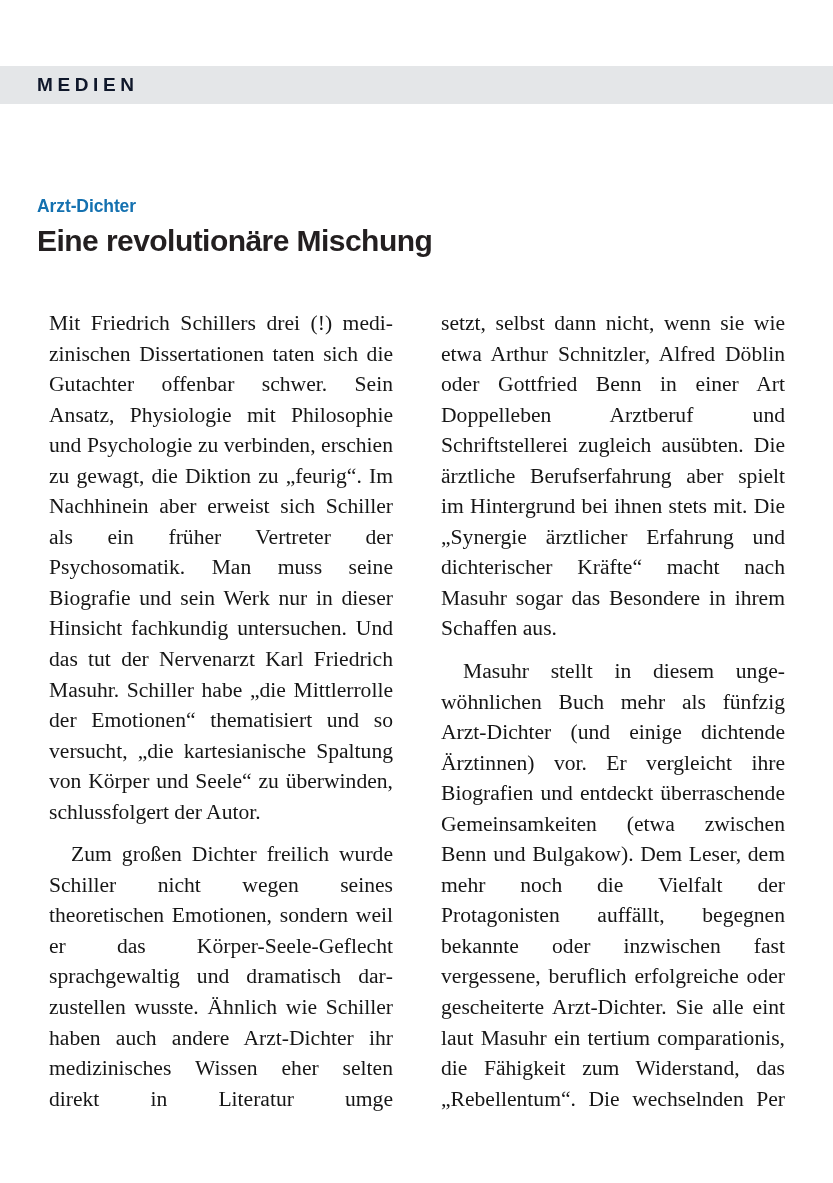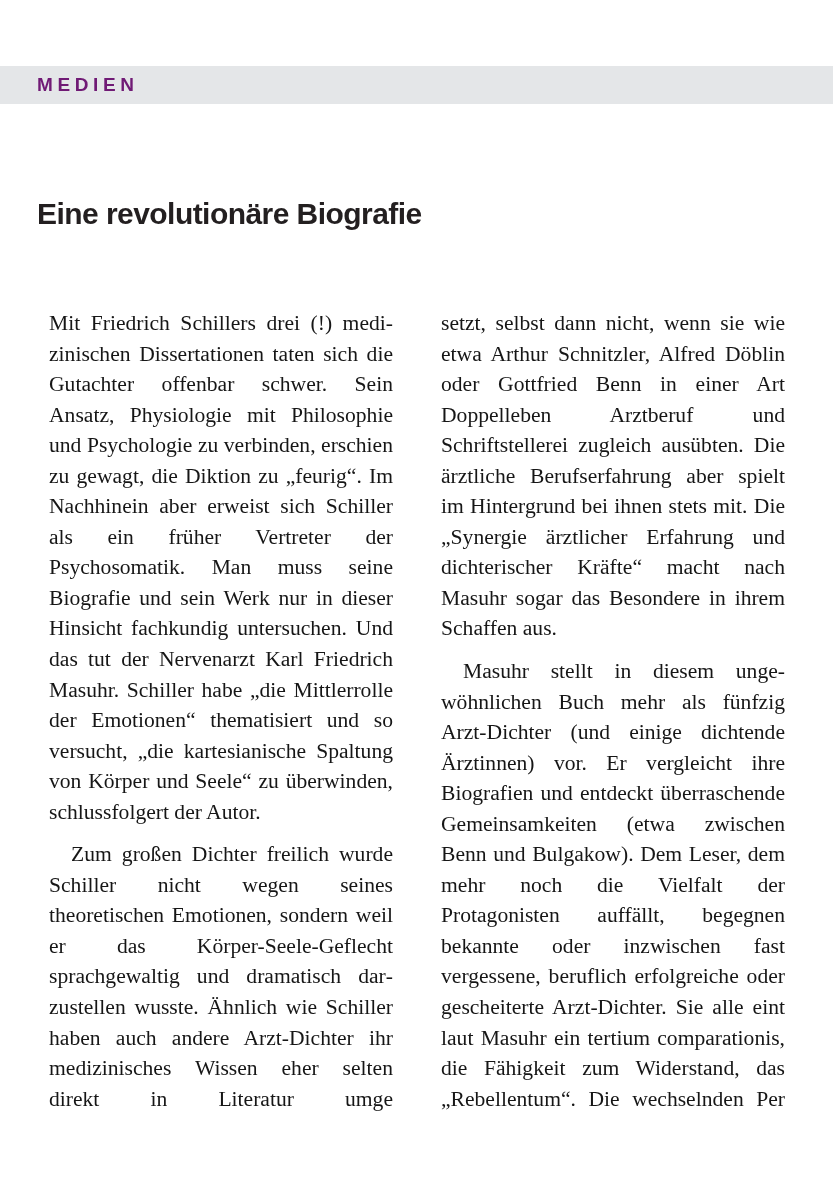--- a/index.html
+++ b/index.html
@@ -39,21 +39,21 @@
   .section-bar-label {
     position: absolute;
     left: 37px;
     top: 0;
     height: 38px;
     line-height: 38px;
     font-family: "Liberation Sans", "DejaVu Sans", sans-serif;
     font-weight: 700;
     font-size: 19px;
     letter-spacing: 4.6px;
-    color: #701a75;
+    color: #0f172a;
     white-space: nowrap;
   }
 
   
   .article-head {
     position: absolute;
     left: 37px;
     top: 196px;
     width: 760px;
   }
@@ -123,21 +123,22 @@
 </head>
 <body>
 
 <div class="page">
 
   <div class="section-bar">
     <div class="section-bar-label">MEDIEN</div>
   </div>
 
   <div class="article-head">
-    <h1 class="headline">Eine revolutionäre Biografie</h1>
+    <div class="kicker">Arzt-Dichter</div>
+    <h1 class="headline">Eine revolutionäre Mischung</h1>
   </div>
 
   <div class="body-columns">
 
     <div class="column">
       <p>Mit Friedrich Schillers drei (!) medi­zinischen Dissertationen taten sich die Gutachter offenbar schwer. Sein Ansatz, Physiologie mit Philosophie und Psychologie zu verbinden, er­schien zu gewagt, die Diktion zu „feurig“. Im Nachhinein aber er­weist sich Schiller als ein früher Ver­treter der Psychosomatik. Man muss seine Biografie und sein Werk nur in dieser Hinsicht fachkundig untersu­chen. Und das tut der Nervenarzt Karl Friedrich Masuhr. Schiller habe „die Mittlerrolle der Emotionen“ thematisiert und so versucht, „die kartesianische Spaltung von Körper und Seele“ zu überwinden, schluss­folgert der Autor.</p>
       <p class="indent">Zum großen Dichter freilich wurde Schiller nicht wegen seines theoretischen Emotionen, sondern weil er das Körper-Seele-Geflecht sprachgewaltig und dramatisch dar­zustellen wusste. Ähnlich wie Schiller haben auch andere Arzt-Dichter ihr medizinisches Wissen eher selten direkt in Literatur umge­</p>
     </div>
 
     <div class="column">

